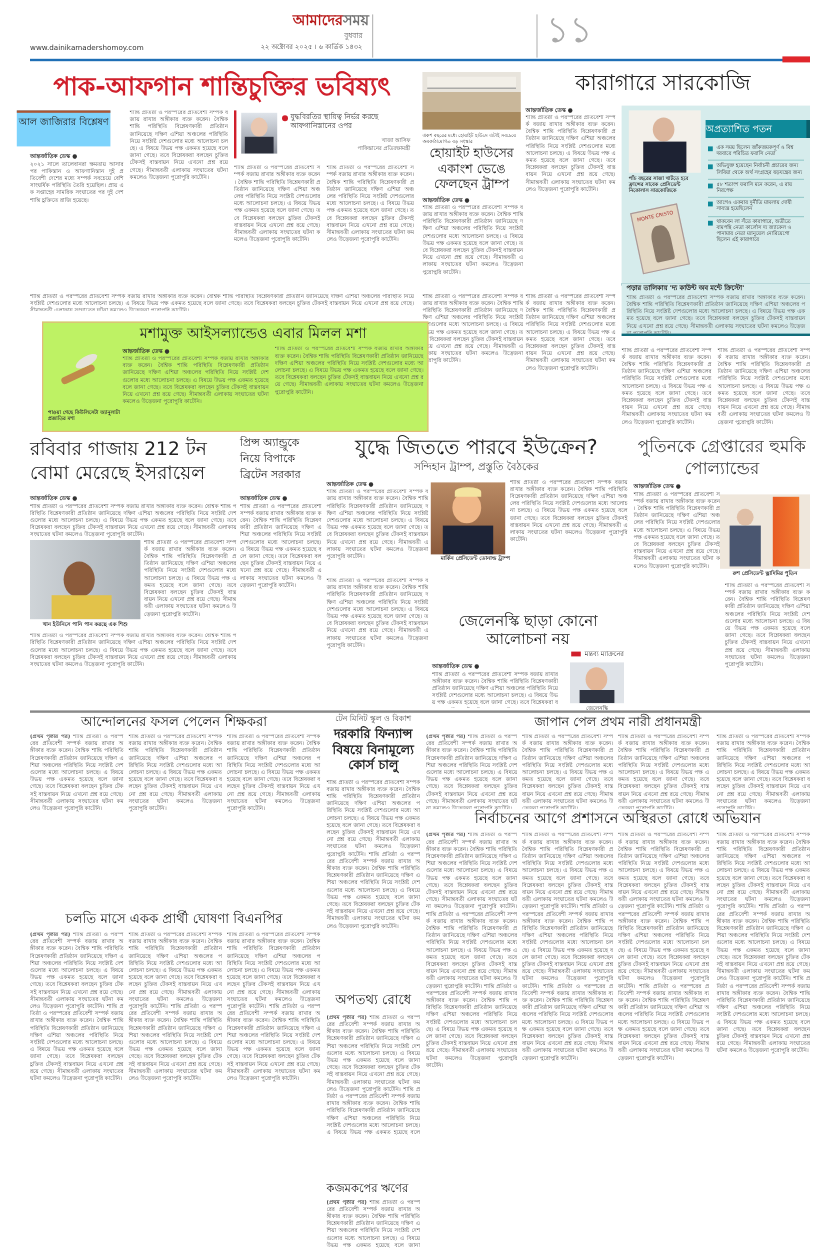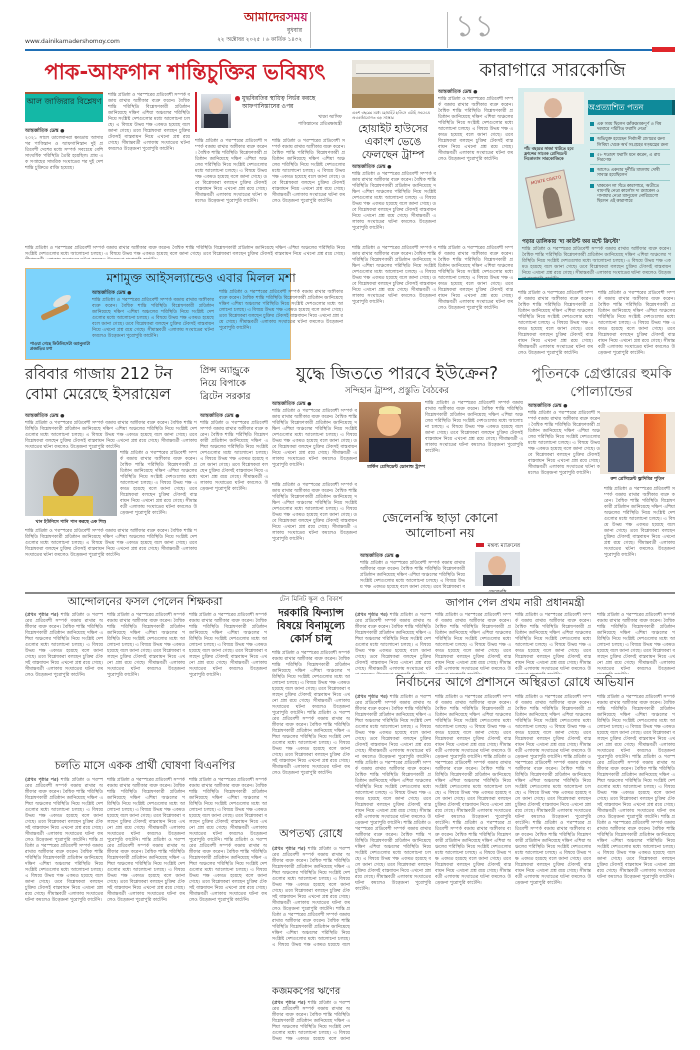--- a/index.html
+++ b/index.html
@@ -12,34 +12,34 @@
 .cap{font-size:4.5px;color:#333;line-height:6px}
 .img{background:#bbb;overflow:hidden}
 .rule-h{position:absolute;height:1px;background:#999}
 </style>
 </head>
 <body>
 
 <div class="abs" style="left:0;top:0;width:700px;height:52px">
   <div class="abs" style="left:25px;top:37px;font-size:6px;color:#333">www.dainikamadershomoy.com</div>
   <div class="abs" style="left:244px;top:8px;font-size:12px;font-weight:bold;white-space:nowrap">
-    <span style="color:#b91c1c">আমাদের</span><span style="color:#be185d">সময়</span>
+    <span style="color:#b91c1c">আমাদের</span><span style="color:#737373">সময়</span>
   </div>
   <div class="abs" style="left:270px;top:25px;width:32px;text-align:right;font-size:6px;color:#555">বুধবার</div>
   <div class="abs" style="left:205px;top:36px;width:97px;text-align:right;font-size:5.5px;color:#444;white-space:nowrap">২২ অক্টোবর ২০২৫ । ৬ কার্তিক ১৪৩২</div>
   <div class="abs" style="left:310px;top:12px;width:1px;height:36px;background:#bbb"></div>
   <div class="abs" style="left:447px;top:12px;width:1px;height:36px;background:#bbb"></div>
   <div class="abs" style="left:455px;top:8px;font-size:30px;color:#aaa;line-height:36px">১১</div>
   <div class="abs" style="left:25px;top:49px;width:650px;height:2px;background:#1f6fb5"></div>
   <div class="abs" style="left:652px;top:47px;width:23px;height:5px;background:#e0262b"></div>
 </div>
 
 <div class="abs hd" style="left:25px;top:60px;width:320px;font-size:21px;color:#d01f2b;font-weight:bold">পাক-আফগান শান্তিচুক্তির ভবিষ্যৎ</div>
 
-<div class="abs" style="left:25px;top:92px;width:78px;height:30px;background:#14b8a6;border-top:2px solid #aa5533">
+<div class="abs" style="left:14px;top:92px;width:78px;height:30px;background:#7dd3fc;border-top:2px solid #aa5533">
   <div class="hd" style="font-size:8px;line-height:12px;padding-top:2px;color:#222">আল জাজিরার বিশ্লেষণ</div>
 </div>
 <div class="abs" style="left:25px;top:127px;width:78px;height:116px">
   <div class="desk">আন্তর্জাতিক ডেস্ক ●</div>
   <div class="txt" style="height:110px">২০২১ সালে তালেবানরা ক্ষমতায় আসার পর পাকিস্তান ও আফগানিস্তান দুই প্রতিবেশী দেশের মধ্যে সম্পর্ক সবচেয়ে বেশি সাংঘর্ষিক পরিস্থিতি তৈরি হয়েছিল। প্রায় এক সপ্তাহের সামরিক সংঘাতের পর দুই দেশ শান্তি চুক্তিতে রাজি হয়েছে।</div>
 </div>
 <div class="abs txt" style="left:108px;top:92px;width:82px;height:150px">শান্তি প্রতিষ্ঠা ও পরস্পরের প্রতিবেশী সম্পর্ক বজায় রাখার অঙ্গীকার ব্যক্ত করেন। বৈশ্বিক শান্তি পরিস্থিতি বিশ্লেষণকারী প্রতিষ্ঠান জানিয়েছে দক্ষিণ এশিয়া অঞ্চলের পরিস্থিতি নিয়ে সংশ্লিষ্ট দেশগুলোর মধ্যে আলোচনা চলছে। এ বিষয়ে উভয় পক্ষ একমত হয়েছে বলে জানা গেছে। তবে বিশ্লেষকরা বলছেন চুক্তির টেকসই বাস্তবায়ন নিয়ে এখনো প্রশ্ন রয়ে গেছে। সীমান্তবর্তী এলাকায় সংঘাতের ঘটনা কমলেও উত্তেজনা পুরোপুরি কাটেনি। </div>
 
 <div class="abs" style="left:195px;top:92px;width:150px;height:40px;border-left:2px solid #d01f2b">
   <div class="abs img" style="left:4px;top:2px;width:30px;height:34px;background:linear-gradient(#dfe4ea,#8a8f99)">
@@ -108,21 +108,21 @@
   </div>
 </div>
 <div class="abs" style="left:518px;top:238px;width:157px;height:44px;background:#d6ecec;border-bottom:2px solid #0f6c7a;margin-top:-2px">
   <div style="font-size:5.5px;line-height:8px;padding:1px 4px;color:#222;font-weight:bold">পড়ার তালিকায় 'দ্য কাউন্ট অব মন্টে ক্রিস্টো'</div>
   <div class="txt" style="padding:0 4px;height:32px">শান্তি প্রতিষ্ঠা ও পরস্পরের প্রতিবেশী সম্পর্ক বজায় রাখার অঙ্গীকার ব্যক্ত করেন। বৈশ্বিক শান্তি পরিস্থিতি বিশ্লেষণকারী প্রতিষ্ঠান জানিয়েছে দক্ষিণ এশিয়া অঞ্চলের পরিস্থিতি নিয়ে সংশ্লিষ্ট দেশগুলোর মধ্যে আলোচনা চলছে। এ বিষয়ে উভয় পক্ষ একমত হয়েছে বলে জানা গেছে। তবে বিশ্লেষকরা বলছেন চুক্তির টেকসই বাস্তবায়ন নিয়ে এখনো প্রশ্ন রয়ে গেছে। সীমান্তবর্তী এলাকায় সংঘাতের ঘটনা কমলেও উত্তেজনা পুরোপুরি কাটেনি। </div>
 </div>
 <div class="abs txt" style="left:518px;top:290px;width:75px;height:72px">শান্তি প্রতিষ্ঠা ও পরস্পরের প্রতিবেশী সম্পর্ক বজায় রাখার অঙ্গীকার ব্যক্ত করেন। বৈশ্বিক শান্তি পরিস্থিতি বিশ্লেষণকারী প্রতিষ্ঠান জানিয়েছে দক্ষিণ এশিয়া অঞ্চলের পরিস্থিতি নিয়ে সংশ্লিষ্ট দেশগুলোর মধ্যে আলোচনা চলছে। এ বিষয়ে উভয় পক্ষ একমত হয়েছে বলে জানা গেছে। তবে বিশ্লেষকরা বলছেন চুক্তির টেকসই বাস্তবায়ন নিয়ে এখনো প্রশ্ন রয়ে গেছে। সীমান্তবর্তী এলাকায় সংঘাতের ঘটনা কমলেও উত্তেজনা পুরোপুরি কাটেনি। </div>
 <div class="abs txt" style="left:598px;top:290px;width:77px;height:72px">শান্তি প্রতিষ্ঠা ও পরস্পরের প্রতিবেশী সম্পর্ক বজায় রাখার অঙ্গীকার ব্যক্ত করেন। বৈশ্বিক শান্তি পরিস্থিতি বিশ্লেষণকারী প্রতিষ্ঠান জানিয়েছে দক্ষিণ এশিয়া অঞ্চলের পরিস্থিতি নিয়ে সংশ্লিষ্ট দেশগুলোর মধ্যে আলোচনা চলছে। এ বিষয়ে উভয় পক্ষ একমত হয়েছে বলে জানা গেছে। তবে বিশ্লেষকরা বলছেন চুক্তির টেকসই বাস্তবায়ন নিয়ে এখনো প্রশ্ন রয়ে গেছে। সীমান্তবর্তী এলাকায় সংঘাতের ঘটনা কমলেও উত্তেজনা পুরোপুরি কাটেনি। </div>
 
 <div class="abs txt" style="left:25px;top:245px;width:320px;height:14px">শান্তি প্রতিষ্ঠা ও পরস্পরের প্রতিবেশী সম্পর্ক বজায় রাখার অঙ্গীকার ব্যক্ত করেন। বৈশ্বিক শান্তি পরিস্থিতি বিশ্লেষণকারী প্রতিষ্ঠান জানিয়েছে দক্ষিণ এশিয়া অঞ্চলের পরিস্থিতি নিয়ে সংশ্লিষ্ট দেশগুলোর মধ্যে আলোচনা চলছে। এ বিষয়ে উভয় পক্ষ একমত হয়েছে বলে জানা গেছে। তবে বিশ্লেষকরা বলছেন চুক্তির টেকসই বাস্তবায়ন নিয়ে এখনো প্রশ্ন রয়ে গেছে। সীমান্তবর্তী এলাকায় সংঘাতের ঘটনা কমলেও উত্তেজনা পুরোপুরি কাটেনি। </div>
-<div class="abs" style="left:25px;top:268px;width:266px;height:92px;border:1.5px solid #e2b97a;background:#7dd3fc">
+<div class="abs" style="left:35px;top:268px;width:322px;height:92px;border:1.5px solid #e2b97a;background:#bef264">
   <div class="abs hd" style="left:40px;top:3px;width:270px;font-size:12px">মশামুক্ত আইসল্যান্ডেও এবার মিলল মশা</div>
   <div class="abs" style="left:4px;top:20px;width:55px;height:48px">
     <div class="abs" style="left:10px;top:20px;width:30px;height:6px;border-radius:3px;background:#c08a4a;transform:rotate(-25deg)"></div>
     <div class="abs" style="left:22px;top:8px;width:20px;height:8px;border-radius:50%;background:#e6e2da;transform:rotate(-30deg)"></div>
   </div>
   <div class="abs cap" style="left:4px;top:72px;width:60px;font-size:4.2px;line-height:5.2px;font-weight:bold">পাওয়া গেছে কিউলিসেটা অ্যানুলাটা প্রজাতির মশা</div>
   <div class="abs" style="left:66px;top:20px;width:122px;height:68px">
     <div class="desk">আন্তর্জাতিক ডেস্ক ●</div>
     <div class="txt" style="height:62px">শান্তি প্রতিষ্ঠা ও পরস্পরের প্রতিবেশী সম্পর্ক বজায় রাখার অঙ্গীকার ব্যক্ত করেন। বৈশ্বিক শান্তি পরিস্থিতি বিশ্লেষণকারী প্রতিষ্ঠান জানিয়েছে দক্ষিণ এশিয়া অঞ্চলের পরিস্থিতি নিয়ে সংশ্লিষ্ট দেশগুলোর মধ্যে আলোচনা চলছে। এ বিষয়ে উভয় পক্ষ একমত হয়েছে বলে জানা গেছে। তবে বিশ্লেষকরা বলছেন চুক্তির টেকসই বাস্তবায়ন নিয়ে এখনো প্রশ্ন রয়ে গেছে। সীমান্তবর্তী এলাকায় সংঘাতের ঘটনা কমলেও উত্তেজনা পুরোপুরি কাটেনি। </div>
   </div>

